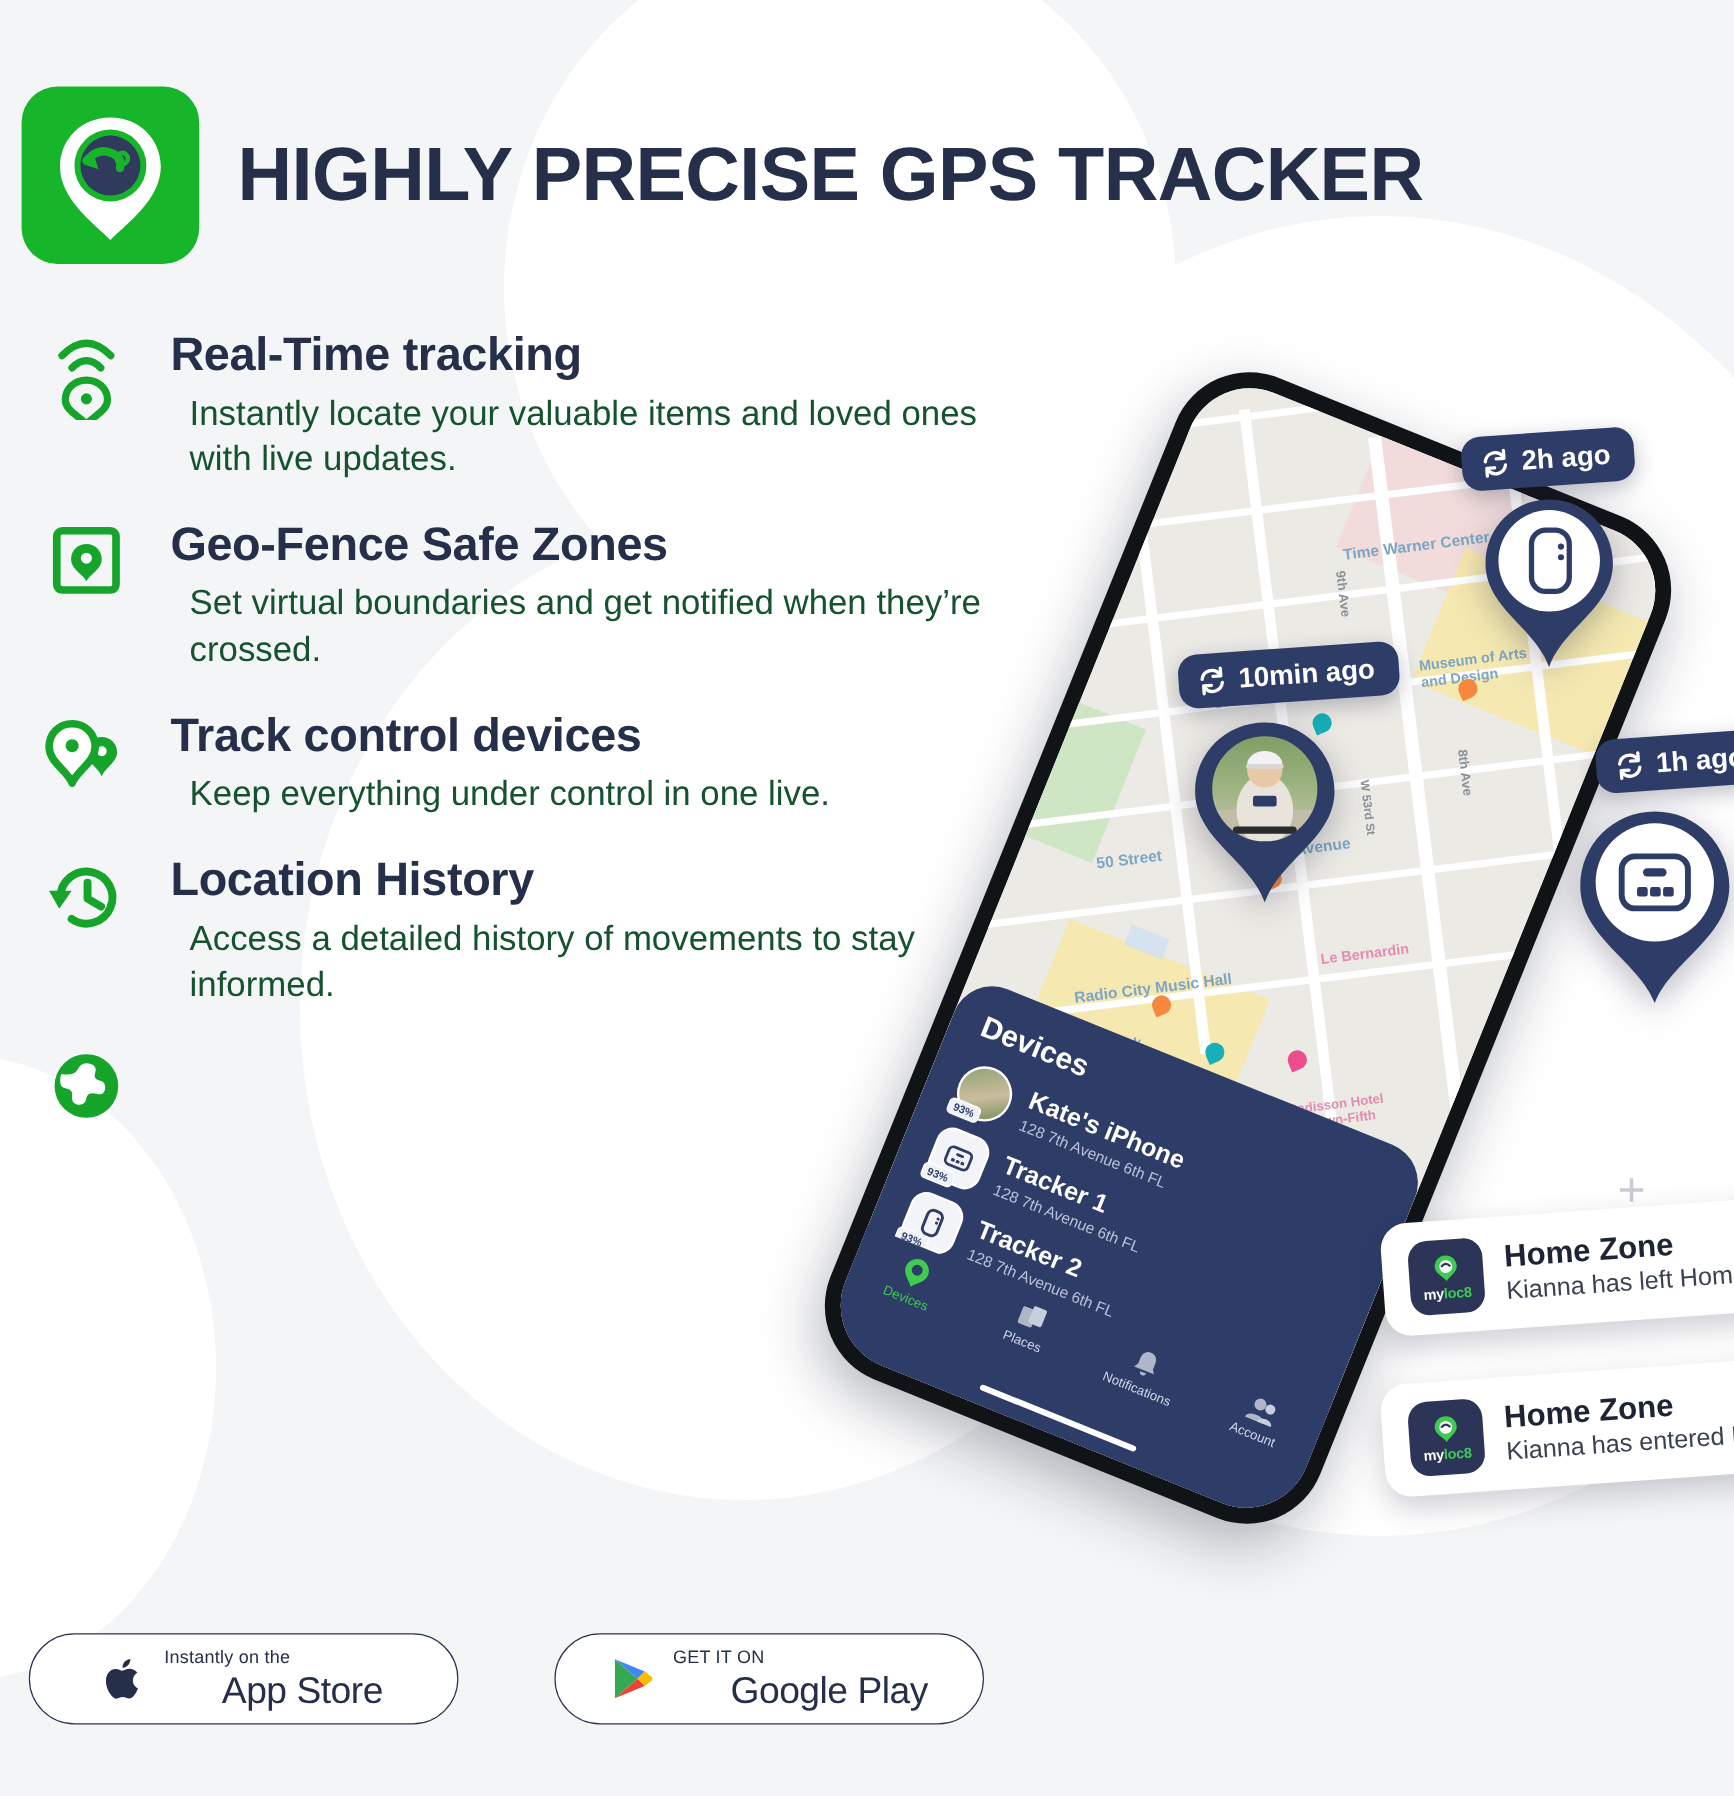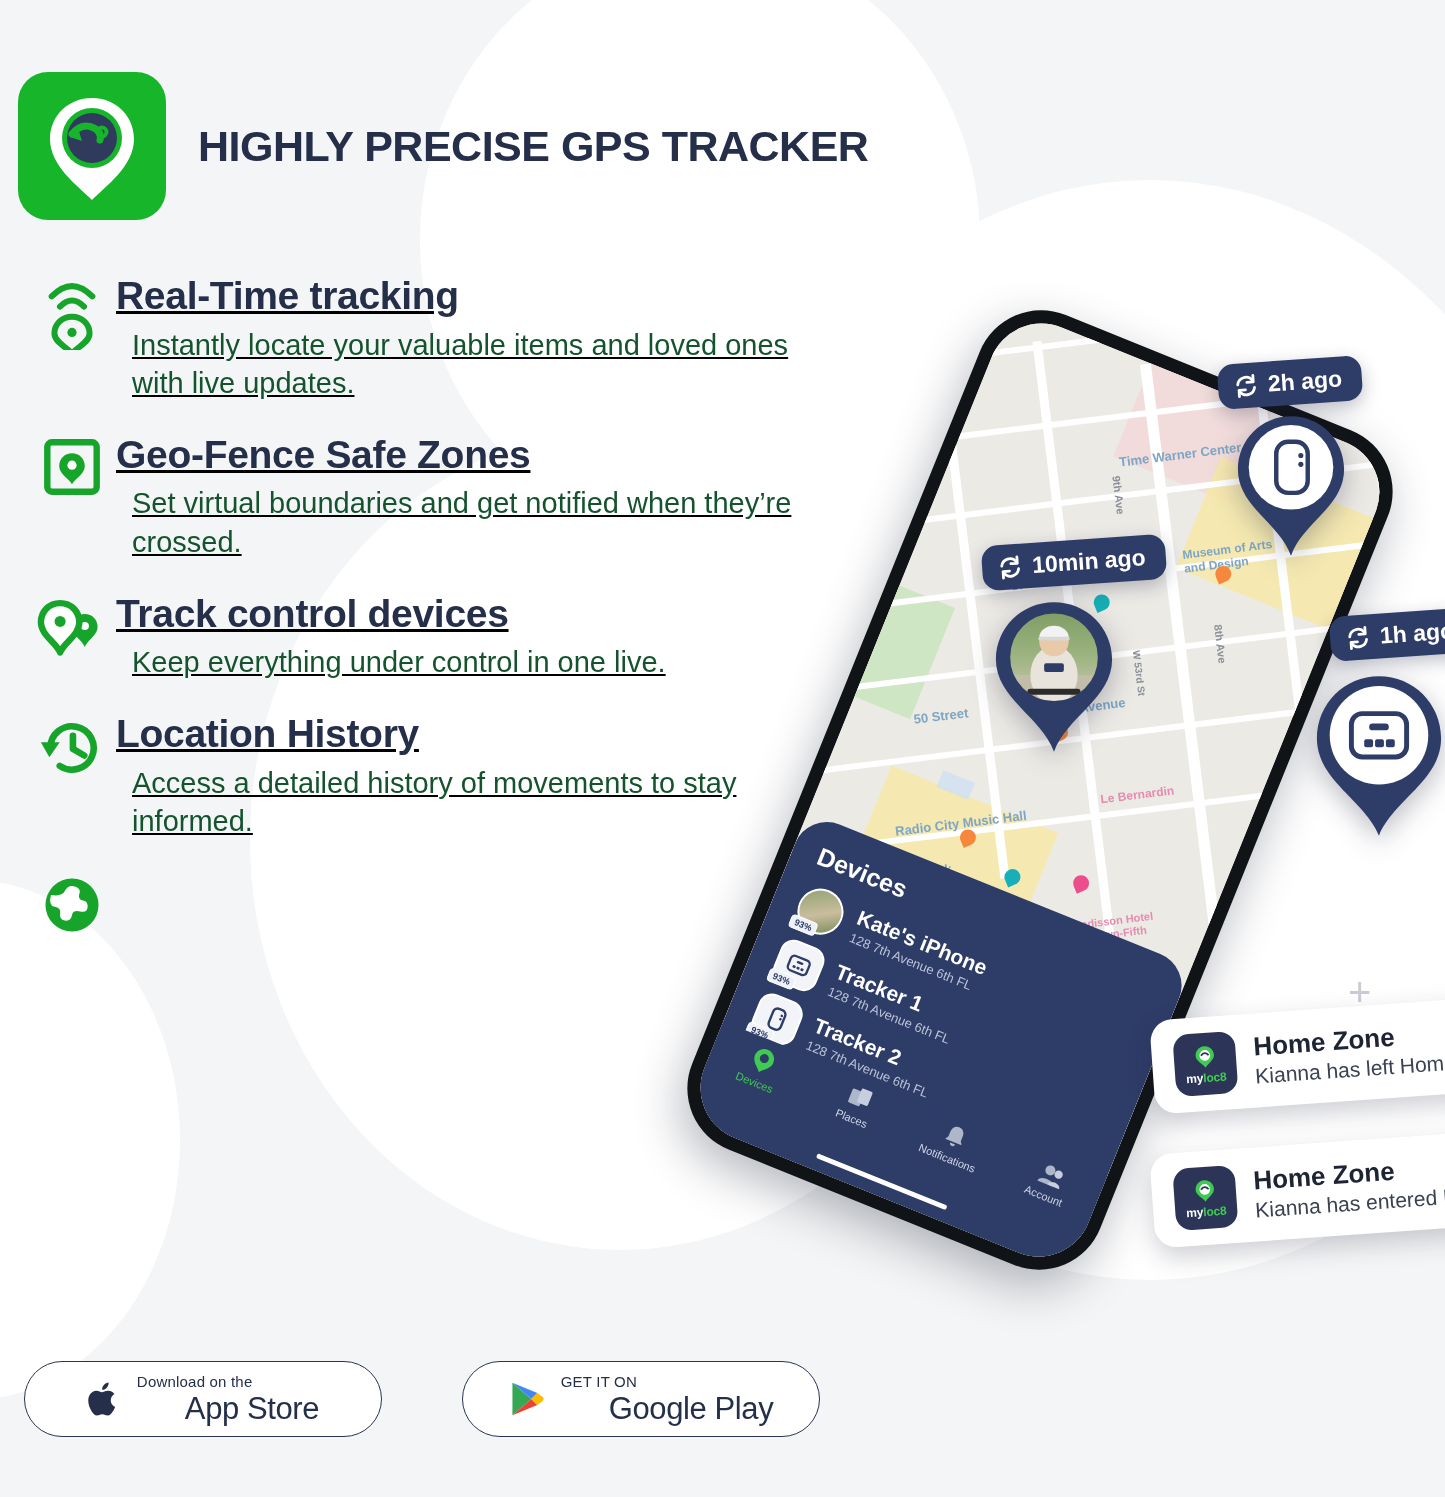--- a/index.html
+++ b/index.html
@@ -19,27 +19,27 @@
   .blob-right  { width:900px; height:1100px; left:700px; top:180px; }
   .blob-ll     { width:420px; height:520px; left:-240px; top:880px; }
 
   
   .header { position:absolute; left:18px; top:72px; display:flex; align-items:center; gap:32px; z-index:5; }
   .app-logo {
     width:148px; height:148px; border-radius:30px; background:#16b52a;
     position:relative; flex:0 0 auto;
   }
   .page-title {
-    font-size:43px; font-weight:700; color:#252f4a; letter-spacing:-0.5px;
+    font-size:63px; font-weight:700; color:#252f4a; letter-spacing:-0.5px;
     white-space:nowrap; line-height:1;
   }
 
   
   .features { position:absolute; left:28px; top:272px; width:820px; z-index:5; }
-  .feature { display:flex; margin-bottom:28px;text-decoration:underline; }
+  .feature { display:flex; gap:26px; margin-bottom:28px; }
   .feature:last-child { margin-bottom:0; }
   .f-icon { flex:0 0 auto; width:88px; height:72px; display:flex; align-items:flex-start; justify-content:center; padding-top:4px; }
   .f-body { flex:1 1 auto; padding-top:2px; }
   .f-title {
     font-size:39px; font-weight:700; color:#252f4a; line-height:1.12; margin-bottom:8px;
     letter-spacing:-0.3px;
   }
   .f-desc {
     font-size:29px; font-weight:400; color:#14532d; line-height:1.33; max-width:690px;margin-left:16px;
   }
@@ -246,21 +246,21 @@
 
 </div>
 
 <div class="store-row">
   <div class="store-badge">
     <svg viewBox="0 0 40 46" width="34" height="40">
       <path d="M28 24.6c0-5 4-7.3 4.2-7.5-2.3-3.4-5.9-3.8-7.2-3.9-3-.3-5.9 1.8-7.5 1.8-1.5 0-3.9-1.8-6.4-1.7-3.3.05-6.3 1.9-8 4.9-3.4 5.9-.9 14.7 2.5 19.5 1.6 2.3 3.6 4.9 6.1 4.8 2.4-.1 3.4-1.6 6.3-1.6 2.9 0 3.8 1.6 6.4 1.5 2.6-.05 4.3-2.4 5.9-4.7 1.9-2.7 2.6-5.3 2.7-5.4-.1-.05-5.1-2-5.1-7.7z" fill="#252f4a"></path>
       <path d="M23.4 9.5c1.3-1.6 2.2-3.8 2-6-1.9.08-4.2 1.3-5.6 2.9-1.2 1.4-2.3 3.7-2 5.8 2.1.2 4.3-1.1 5.6-2.7z" fill="#252f4a"></path>
     </svg>
     <div class="badge-txt">
-      <span class="badge-small">Download on the</span>
+      <span class="badge-small">Instantly on the</span>
       <span class="badge-big">App Store</span>
     </div>
   </div>
 
   <div class="store-badge">
     <svg viewBox="0 0 42 46" width="36" height="40">
       <path d="M4 4 L26 23 L4 42 Z" fill="#34a853"></path>
       <path d="M4 4 L26 23 L4 42 Z" fill="#4285f4" opacity="0"></path>
       <path d="M4 4 C4 4 4 4 4 4 L26 23 L33 16 Z" fill="#4285f4"></path>
       <path d="M4 42 L26 23 L33 30 Z" fill="#ea4335"></path>

